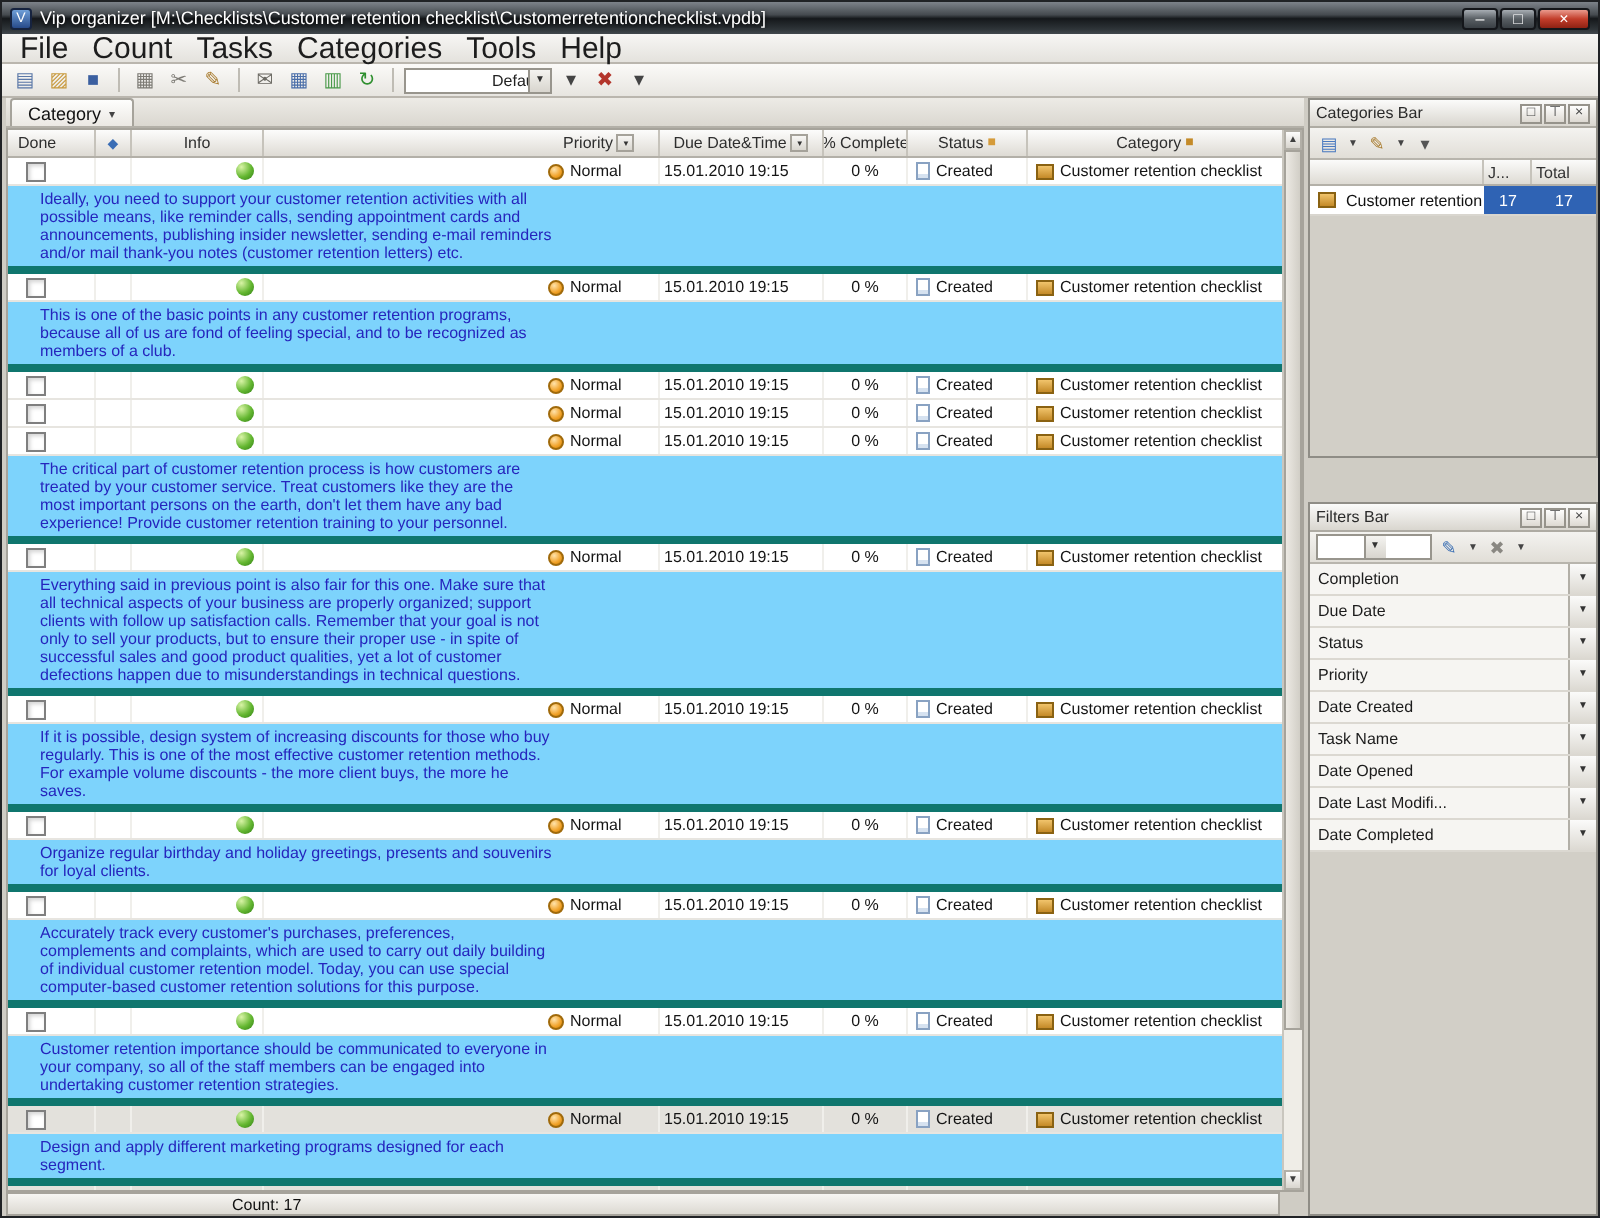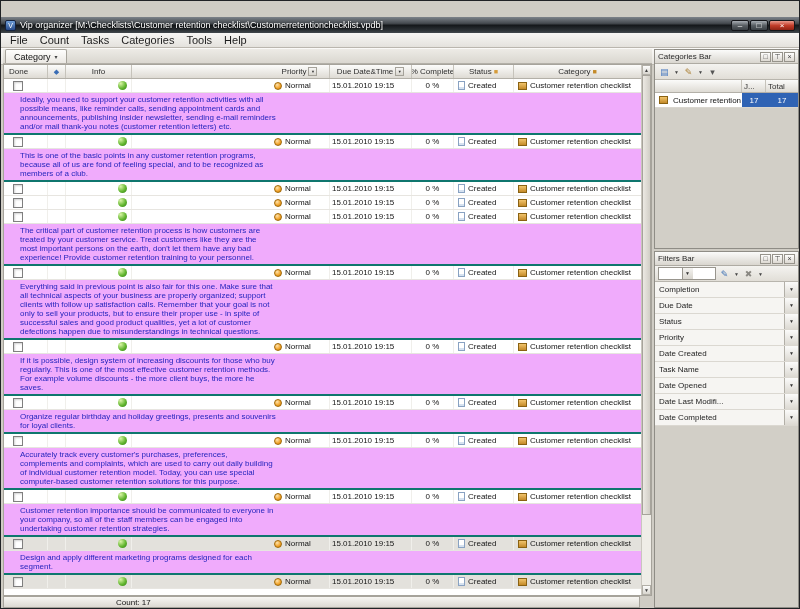--- a/index.html
+++ b/index.html
@@ -1,30 +1,30 @@
 <!DOCTYPE html>
 <html><head>
 <meta charset="utf-8">
 <style>
   *{margin:0;padding:0;box-sizing:border-box;}
   html,body{width:800px;height:609px;overflow:hidden;}
   body{font-family:"Liberation Sans",sans-serif;background:#cfccc4;}
   .window{position:absolute;inset:0;border:1px solid #202225;background:#cfccc4;}
 
   
-  .titlebar{height:16px;background:linear-gradient(#7d838a 0%,#454a4f 40%,#15181b 52%,#2e3438 85%,#42484d 100%);display:flex;align-items:center;gap:4px;padding:0 4px;margin-top:16px;}
+  .titlebar{height:16px;background:linear-gradient(#7d838a 0%,#454a4f 40%,#15181b 52%,#2e3438 85%,#42484d 100%);display:flex;align-items:center;gap:4px;padding:0 4px;}
   .appicon{width:11px;height:11px;background:linear-gradient(#6f9fd8,#274a8a);border:1px solid #16233f;border-radius:2px;color:#fff;font-size:7px;line-height:9px;text-align:center;flex:none;}
   .title{flex:1;color:#fff;font-size:9px;white-space:nowrap;overflow:hidden;text-shadow:0 1px 2px #000;}
   .winbtns{display:flex;gap:1px;flex:none;}
   .winbtn{width:18px;height:11px;border:1px solid #14161a;border-radius:2px;background:linear-gradient(#a7adb3,#585e63 50%,#3a4045);color:#fff;font-size:8px;line-height:9px;text-align:center;}
   .winbtn.close{width:26px;background:linear-gradient(#ea9a8d,#c23d2a 50%,#8f2214);}
 
   
   .menubar{height:15px;background:linear-gradient(#f7f6f4,#e4e2dd);border-bottom:1px solid #bab6ae;display:flex;align-items:center;padding-left:3px;}
-  .menu-item{font-size:11px;color:#1d1d1d;padding:1px 6px;}
+  .menu-item{font-size:15px;color:#1d1d1d;padding:1px 6px;}
   .toolbar{height:17px;background:linear-gradient(#fbfaf8,#e7e5e0);border-bottom:1px solid #bab6ae;display:flex;align-items:center;gap:2px;padding:0 4px;}
   .tbicon{width:15px;height:14px;display:flex;align-items:center;justify-content:center;font-size:10px;border:1px solid transparent;border-radius:2px;}
   .tbsep{width:1px;height:12px;background:#bfbcb4;margin:0 3px;}
   .combo{width:74px;height:13px;background:#fff;border:1px solid #98958d;display:flex;align-items:center;font-size:8px;color:#222;padding-left:40px;}
   .combo-text{padding-left:3px;flex:1;white-space:nowrap;overflow:hidden;}
   .combo-arrow{width:11px;height:11px;background:linear-gradient(#f4f3f0,#d8d5ce);border-left:1px solid #98958d;font-size:5px;line-height:11px;text-align:center;color:#333;flex:none;}
 
   
   .tabstrip{position:absolute;left:2px;top:48px;width:649px;height:15px;background:linear-gradient(#edebe6,#dad7d0);border-bottom:1px solid #b3b0a8;display:flex;align-items:flex-end;padding-left:2px;}
   .tab{height:14px;display:flex;align-items:center;gap:4px;padding:0 8px;font-size:9px;color:#111;background:linear-gradient(#fefefd,#ebe8e3);border:1px solid #a6a39b;border-bottom:none;border-radius:2px 2px 0 0;}
@@ -43,36 +43,36 @@
   .trow.shaded{background:#e3e1dc;}
   .cell{display:flex;align-items:center;border-right:1px solid #f0efeb;overflow:hidden;white-space:nowrap;padding:0 2px;}
   .w-done{width:44px;}.w-icn{width:18px;}.w-info{width:66px;justify-content:flex-end;}
   .w-name{width:138px;margin-top:27px;}.w-pri{width:60px;}.w-due{width:82px;}
   .w-cmp{width:42px;justify-content:center;}.w-st{width:60px;}.flexc{flex:1;border-right:none;}
   .checkbox{width:10px;height:10px;background:#fff;border:1px solid #7f7f7f;box-shadow:inset 1px 1px 2px rgba(0,0,0,.18);margin-left:7px;}
   .orb{width:9px;height:9px;border-radius:50%;background:radial-gradient(circle at 30% 28%,#d9f4a6,#64b731 55%,#2e7c13);margin-right:2px;flex:none;}
   .pdot{width:8px;height:8px;border-radius:50%;background:radial-gradient(circle at 35% 30%,#ffe3ab,#f1a229 60%,#c87c02);border:1px solid #a06a0b;margin:0 3px 0 2px;flex:none;}
   .doc{width:7px;height:9px;background:#fff;border:1px solid #89a2c2;box-shadow:inset 0 -2px 0 #d6e2f0;margin:0 3px 0 2px;flex:none;}
   .catic{width:9px;height:8px;background:linear-gradient(#f1c46c,#c48a28);border:1px solid #8a6212;margin:0 3px 0 2px;flex:none;}
-  .nrow{border-bottom:2px solid #0f766e;padding:2px 2px 2px 16px;background:#f0abfc;}
+  .nrow{border-bottom:4px solid #0f766e;padding:2px 2px 2px 16px;background:#7dd3fc;}
   .ntext{max-width:256px;font-size:8px;line-height:9px;color:#2525bd;}
 
   
   .vscroll{position:absolute;top:0;right:0;bottom:0;width:10px;background:#efede7;border-left:1px solid #c9c6be;}
   .sbtn{height:10px;background:linear-gradient(#fdfdfc,#d8d5ce);border:1px solid #b2afa7;font-size:5px;line-height:9px;text-align:center;color:#3f3f3f;}
   .sbtn.down{position:absolute;left:0;right:0;bottom:0;}
   .sthumb{position:absolute;left:0;right:0;top:10px;height:440px;background:linear-gradient(90deg,#ece9e3,#d1cec6);border:1px solid #a6a39b;}
 
   
   .grid-footer{position:absolute;left:2px;top:595px;width:637px;height:12px;background:linear-gradient(#f7f6f3,#dcd9d2);border:1px solid #a6a39b;display:flex;align-items:center;font-size:8px;color:#111;}
   .grid-footer .count{margin-left:112px;}
 
   
   .panel{position:absolute;left:653px;width:145px;background:#d2cfc7;border:1px solid #8f8d86;}
-  .catbar{top:48px;height:200px;}
+  .catbar{top:48px;height:180px;}
   .filtbar{top:250px;height:357px;}
   .ptitle{height:14px;background:linear-gradient(#fbfbfa,#d9d6cf);border-bottom:1px solid #aeaba3;display:flex;align-items:center;padding:0 3px;font-size:8px;color:#2a2a2a;}
   .ptbtns{margin-left:auto;display:flex;gap:1px;}
   .ptbtn{width:11px;height:10px;border:1px solid #96938b;background:linear-gradient(#fefefd,#ddd9d2);font-size:7px;line-height:8px;text-align:center;color:#444;}
   .ptoolbar{height:16px;background:linear-gradient(#f4f3f0,#e1ded7);border-bottom:1px solid #b8b5ad;display:flex;align-items:center;gap:2px;padding:0 3px;}
   .ptb-ic{width:13px;height:13px;display:flex;align-items:center;justify-content:center;font-size:9px;}
   .ptb-arrow{font-size:5px;color:#444;width:7px;text-align:center;}
   .cat-cols{display:flex;height:13px;background:linear-gradient(#fbfbfa,#dedbd4);border-bottom:1px solid #b3b0a8;font-size:8px;color:#333;}
   .cc{border-right:1px solid #c6c3bb;padding-left:2px;display:flex;align-items:center;overflow:hidden;white-space:nowrap;}
   .cc-name{flex:1;}.cc-j{width:24px;}.cc-total{width:32px;border-right:none;}

